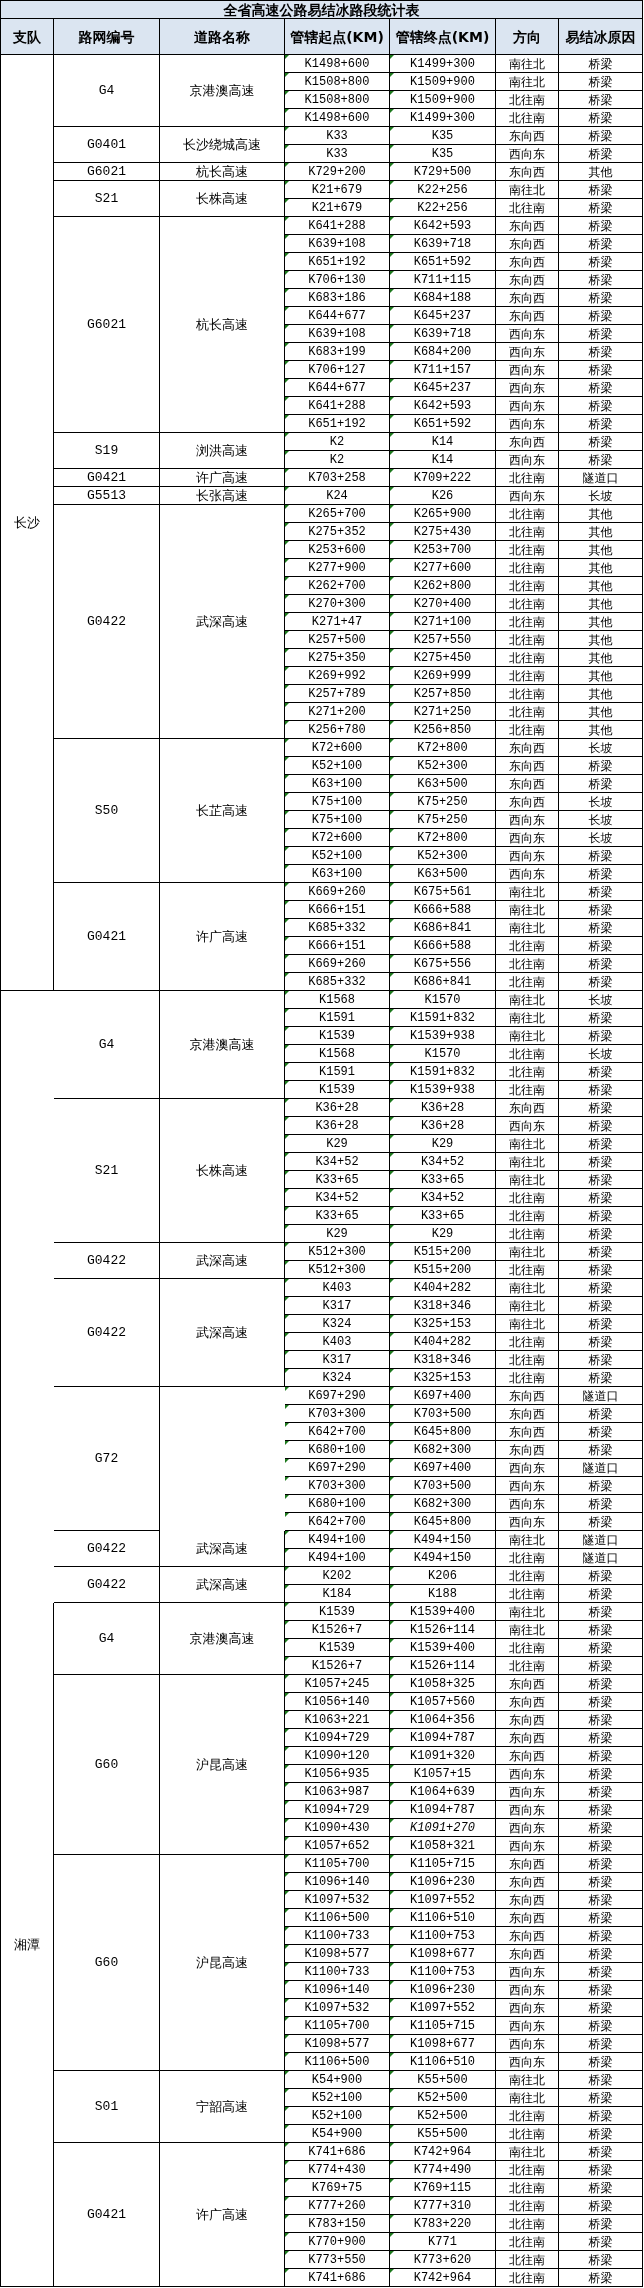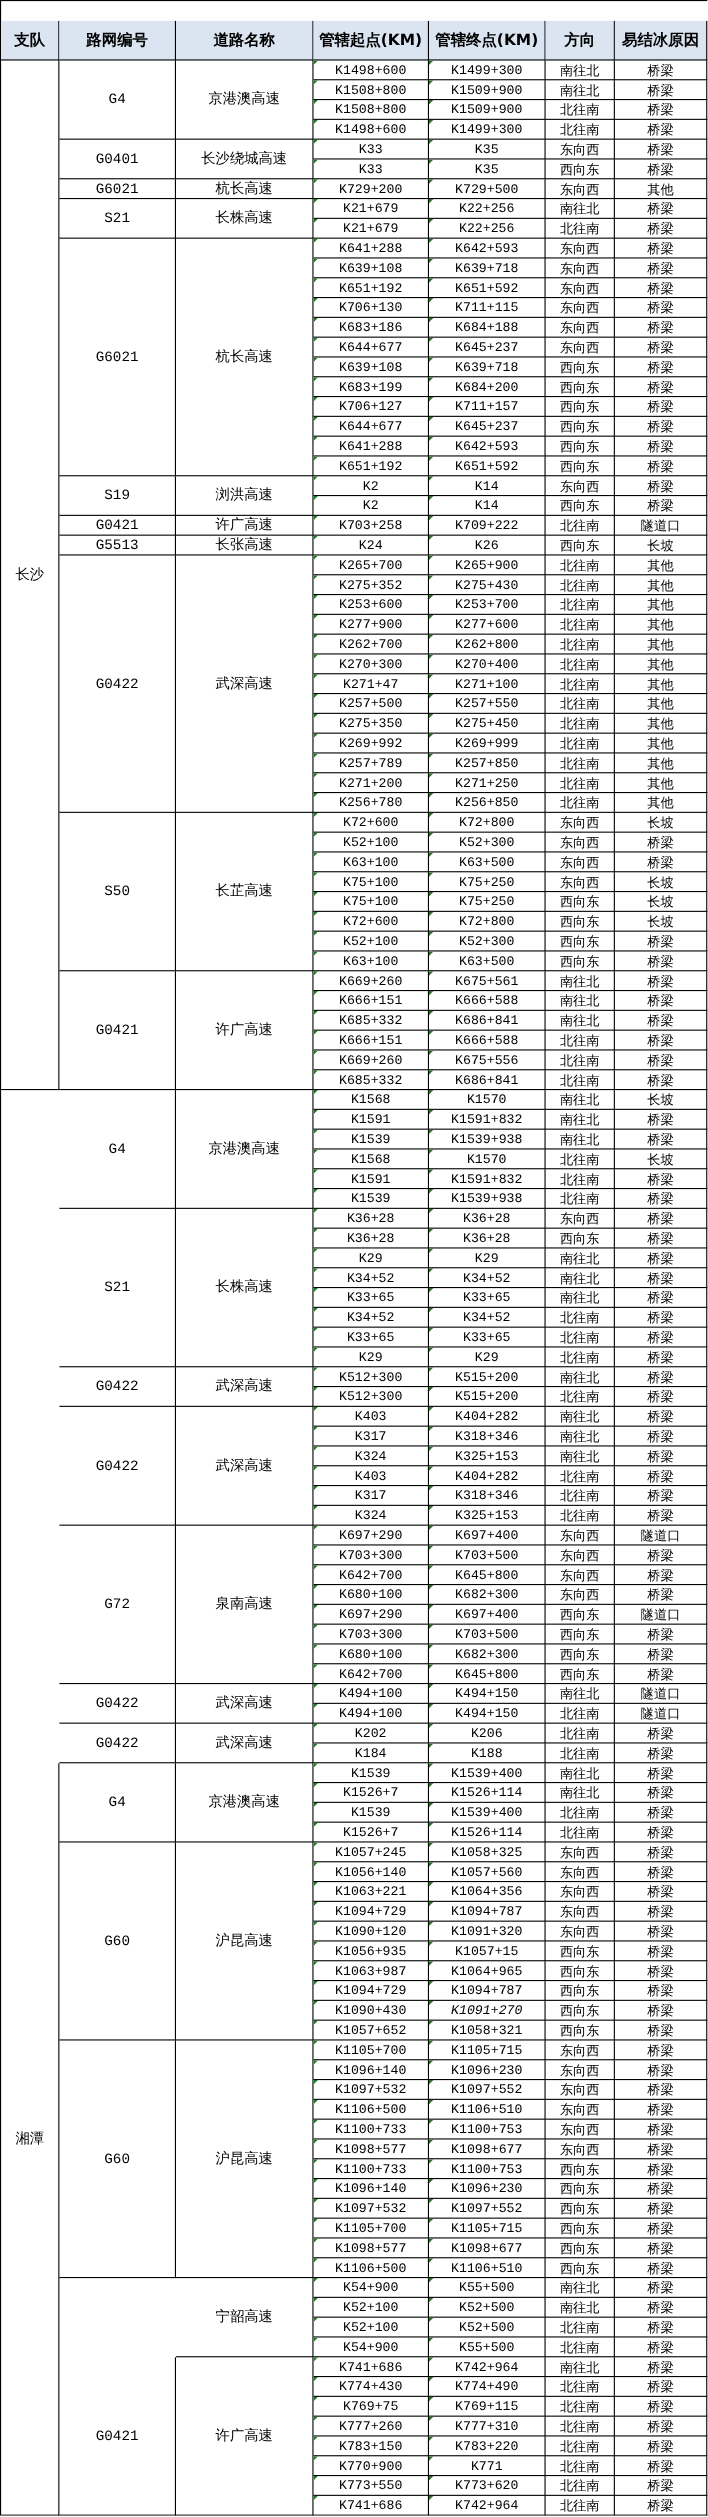--- a/index.html
+++ b/index.html
@@ -64,20 +64,21 @@
     width: 0;
     height: 0;
     border-top: 4px solid var(--indicator);
     border-right: 4px solid transparent;
   }
 </style>
 </head>
 <body>
 
 <div class="sheet">
+  <div class="cell title">全省高速公路易结冰路段统计表</div>
   <div class="cell hdr" style="grid-column:1">支队</div>
   <div class="cell hdr" style="grid-column:2">路网编号</div>
   <div class="cell hdr" style="grid-column:3">道路名称</div>
   <div class="cell hdr" style="grid-column:4">管辖起点(KM)</div>
   <div class="cell hdr" style="grid-column:5">管辖终点(KM)</div>
   <div class="cell hdr" style="grid-column:6">方向</div>
   <div class="cell hdr" style="grid-column:7">易结冰原因</div>
 <div class="cell det" style="grid-area: 3 / 1 / span 52;">长沙</div>
     <div class="cell route" style="grid-area: 3 / 2 / span 4;">G4</div>
     <div class="cell road" style="grid-area: 3 / 3 / span 4;">京港澳高速</div>
@@ -399,21 +400,20 @@
     <div class="cell txt" style="grid-area: 74 / 7 / span 1;">桥梁</div>
     <div class="cell km" style="grid-area: 75 / 4 / span 1;">K317</div>
     <div class="cell km" style="grid-area: 75 / 5 / span 1;">K318+346</div>
     <div class="cell txt" style="grid-area: 75 / 6 / span 1;">北往南</div>
     <div class="cell txt" style="grid-area: 75 / 7 / span 1;">桥梁</div>
     <div class="cell km" style="grid-area: 76 / 4 / span 1;">K324</div>
     <div class="cell km" style="grid-area: 76 / 5 / span 1;">K325+153</div>
     <div class="cell txt" style="grid-area: 76 / 6 / span 1;">北往南</div>
     <div class="cell txt" style="grid-area: 76 / 7 / span 1;">桥梁</div>
     <div class="cell route" style="grid-area: 77 / 2 / span 8;">G72</div>
-    <div class="cell road" style="grid-area: 77 / 3 / span 8;">泉南高速</div>
     <div class="cell km" style="grid-area: 77 / 4 / span 1;">K697+290</div>
     <div class="cell km" style="grid-area: 77 / 5 / span 1;">K697+400</div>
     <div class="cell txt" style="grid-area: 77 / 6 / span 1;">东向西</div>
     <div class="cell txt" style="grid-area: 77 / 7 / span 1;">隧道口</div>
     <div class="cell km" style="grid-area: 78 / 4 / span 1;">K703+300</div>
     <div class="cell km" style="grid-area: 78 / 5 / span 1;">K703+500</div>
     <div class="cell txt" style="grid-area: 78 / 6 / span 1;">东向西</div>
     <div class="cell txt" style="grid-area: 78 / 7 / span 1;">桥梁</div>
     <div class="cell km" style="grid-area: 79 / 4 / span 1;">K642+700</div>
     <div class="cell km" style="grid-area: 79 / 5 / span 1;">K645+800</div>
@@ -498,21 +498,21 @@
     <div class="cell txt" style="grid-area: 96 / 7 / span 1;">桥梁</div>
     <div class="cell km" style="grid-area: 97 / 4 / span 1;">K1090+120</div>
     <div class="cell km" style="grid-area: 97 / 5 / span 1;">K1091+320</div>
     <div class="cell txt" style="grid-area: 97 / 6 / span 1;">东向西</div>
     <div class="cell txt" style="grid-area: 97 / 7 / span 1;">桥梁</div>
     <div class="cell km" style="grid-area: 98 / 4 / span 1;">K1056+935</div>
     <div class="cell km" style="grid-area: 98 / 5 / span 1;">K1057+15</div>
     <div class="cell txt" style="grid-area: 98 / 6 / span 1;">西向东</div>
     <div class="cell txt" style="grid-area: 98 / 7 / span 1;">桥梁</div>
     <div class="cell km" style="grid-area: 99 / 4 / span 1;">K1063+987</div>
-    <div class="cell km" style="grid-area: 99 / 5 / span 1;">K1064+965</div>
+    <div class="cell km" style="grid-area: 99 / 5 / span 1;">K1064+639</div>
     <div class="cell txt" style="grid-area: 99 / 6 / span 1;">西向东</div>
     <div class="cell txt" style="grid-area: 99 / 7 / span 1;">桥梁</div>
     <div class="cell km" style="grid-area: 100 / 4 / span 1;">K1094+729</div>
     <div class="cell km" style="grid-area: 100 / 5 / span 1;">K1094+787</div>
     <div class="cell txt" style="grid-area: 100 / 6 / span 1;">西向东</div>
     <div class="cell txt" style="grid-area: 100 / 7 / span 1;">桥梁</div>
     <div class="cell km" style="grid-area: 101 / 4 / span 1;">K1090+430</div>
     <div class="cell km" style="grid-area: 101 / 5 / span 1; font-style: italic;">K1091+270</div>
     <div class="cell txt" style="grid-area: 101 / 6 / span 1;">西向东</div>
     <div class="cell txt" style="grid-area: 101 / 7 / span 1;">桥梁</div>
@@ -563,20 +563,21 @@
     <div class="cell txt" style="grid-area: 112 / 6 / span 1;">西向东</div>
     <div class="cell txt" style="grid-area: 112 / 7 / span 1;">桥梁</div>
     <div class="cell km" style="grid-area: 113 / 4 / span 1;">K1098+577</div>
     <div class="cell km" style="grid-area: 113 / 5 / span 1;">K1098+677</div>
     <div class="cell txt" style="grid-area: 113 / 6 / span 1;">西向东</div>
     <div class="cell txt" style="grid-area: 113 / 7 / span 1;">桥梁</div>
     <div class="cell km" style="grid-area: 114 / 4 / span 1;">K1106+500</div>
     <div class="cell km" style="grid-area: 114 / 5 / span 1;">K1106+510</div>
     <div class="cell txt" style="grid-area: 114 / 6 / span 1;">西向东</div>
     <div class="cell txt" style="grid-area: 114 / 7 / span 1;">桥梁</div>
+    <div class="cell route" style="grid-area: 115 / 2 / span 4;">S01</div>
     <div class="cell road" style="grid-area: 115 / 3 / span 4;">宁韶高速</div>
     <div class="cell km" style="grid-area: 115 / 4 / span 1;">K54+900</div>
     <div class="cell km" style="grid-area: 115 / 5 / span 1;">K55+500</div>
     <div class="cell txt" style="grid-area: 115 / 6 / span 1;">南往北</div>
     <div class="cell txt" style="grid-area: 115 / 7 / span 1;">桥梁</div>
     <div class="cell km" style="grid-area: 116 / 4 / span 1;">K52+100</div>
     <div class="cell km" style="grid-area: 116 / 5 / span 1;">K52+500</div>
     <div class="cell txt" style="grid-area: 116 / 6 / span 1;">南往北</div>
     <div class="cell txt" style="grid-area: 116 / 7 / span 1;">桥梁</div>
     <div class="cell km" style="grid-area: 117 / 4 / span 1;">K52+100</div>

